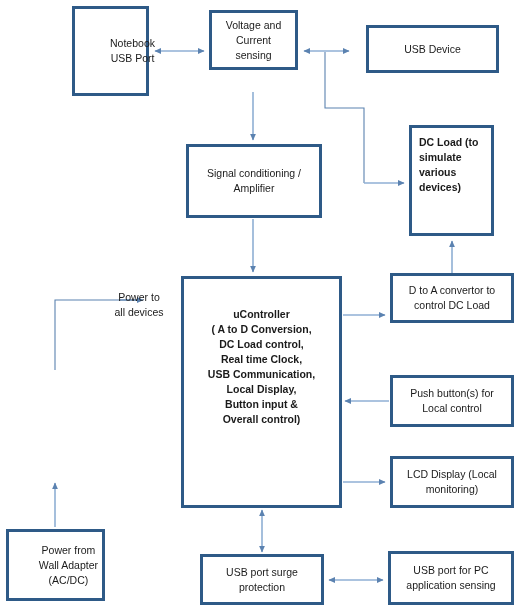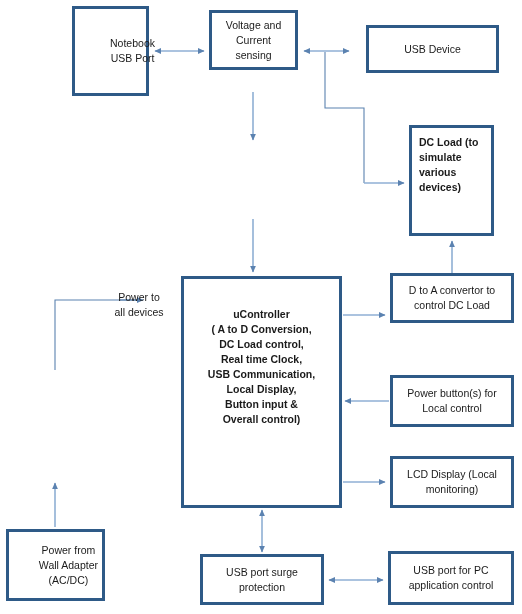--- a/index.html
+++ b/index.html
@@ -151,39 +151,43 @@
     <span class="txt">USB Device</span>
   </div>
 
   <div class="node left-align top-align" style="left:409px; top:125px; width:85px; height:111px;">
     <span class="txt">DC Load (to
 simulate
 various
 devices)</span>
   </div>
 
+  <div class="node" style="left:186px; top:144px; width:136px; height:74px;">
+    <span class="txt">Signal conditioning /
+Amplifier</span>
+  </div>
 
   <div class="node top-align" style="left:181px; top:276px; width:161px; height:232px; padding-top:28px;">
     <span class="txt">uController
 ( A to D Conversion,
 DC Load control,
 Real time Clock,
 USB Communication,
 Local Display,
 Button input &amp;
 Overall control)</span>
   </div>
 
   <div class="node" style="left:390px; top:273px; width:124px; height:50px;">
     <span class="txt">D to A convertor to
 control DC Load</span>
   </div>
 
   <div class="node" style="left:390px; top:375px; width:124px; height:52px;">
-    <span class="txt">Power button(s) for
+    <span class="txt">Push button(s) for
 Local control</span>
   </div>
 
   <div class="node" style="left:390px; top:456px; width:124px; height:52px;">
     <span class="txt">LCD Display (Local
 monitoring)</span>
   </div>
 
 
   <div class="node" style="left:6px; top:529px; width:99px; height:72px;justify-content:flex-end;">
@@ -192,19 +196,19 @@
 (AC/DC)</span>
   </div>
 
   <div class="node" style="left:200px; top:554px; width:124px; height:51px;">
     <span class="txt">USB port surge
 protection</span>
   </div>
 
   <div class="node" style="left:388px; top:551px; width:126px; height:54px;">
     <span class="txt">USB port for PC
-application control</span>
+application sensing</span>
   </div>
 
   <div class="label" style="left:103px; top:266px; width:72px;margin-top:24px;">Power to
 all devices</div>
 
 </div>
 
 </body></html>

